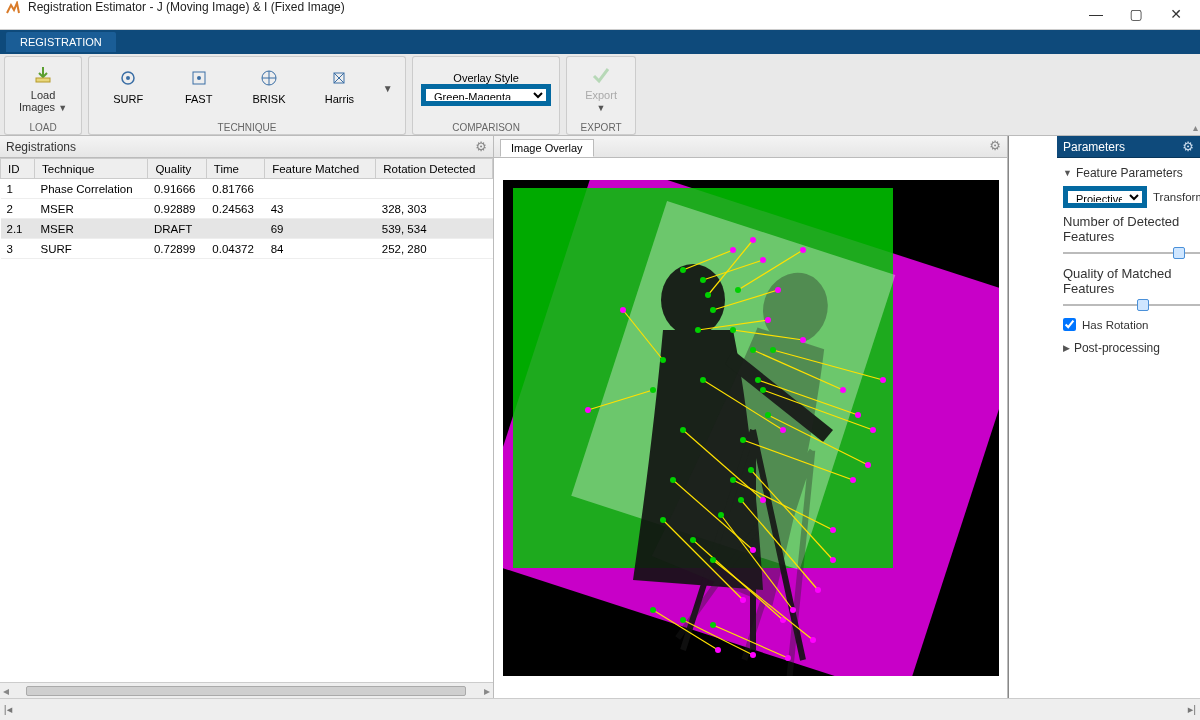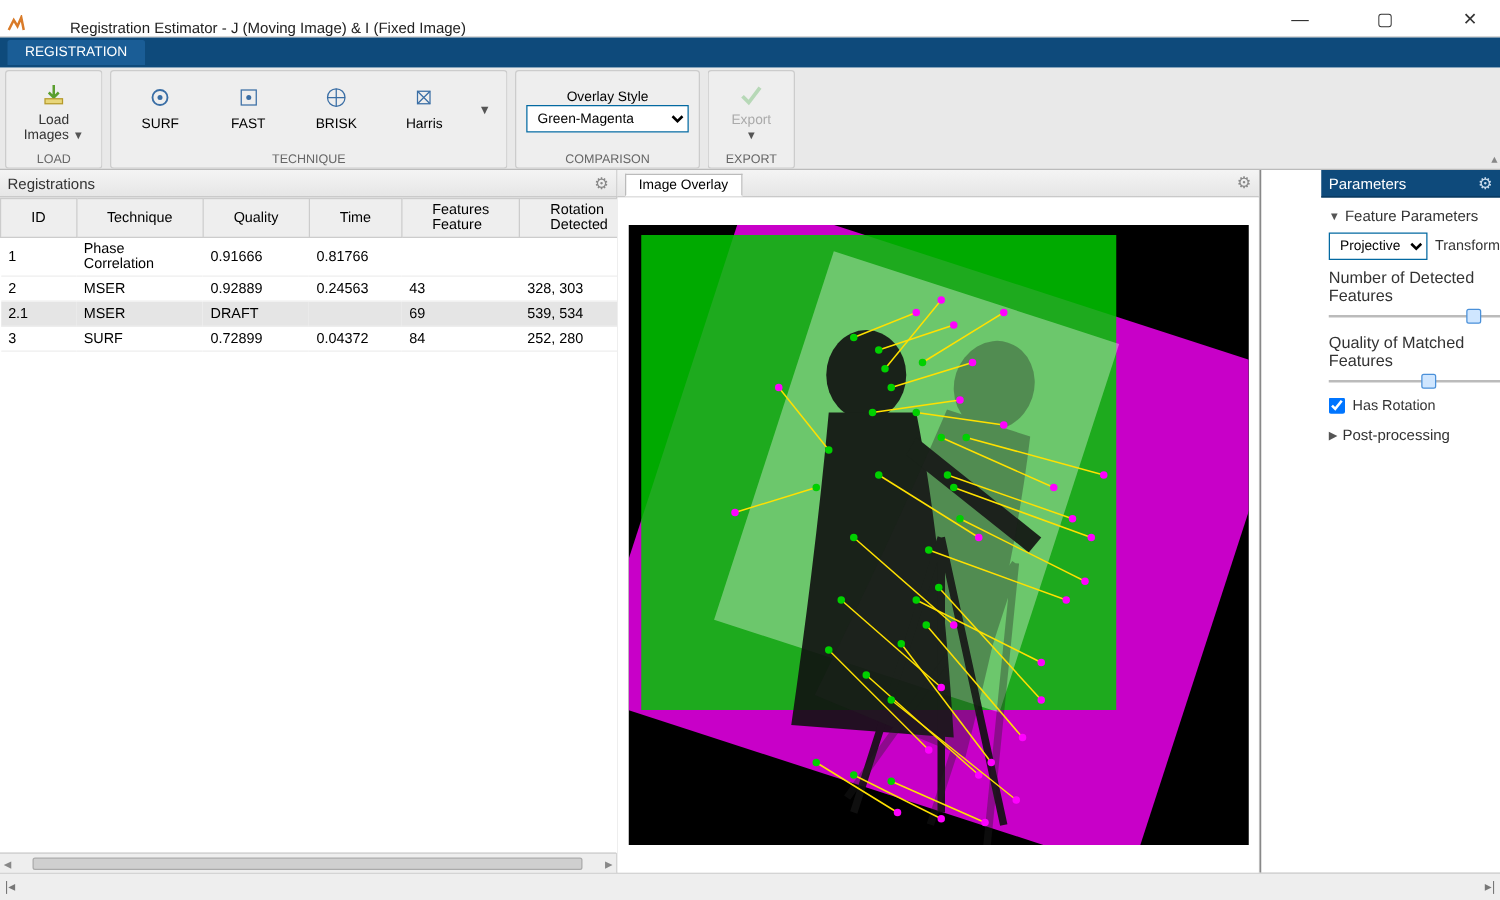--- a/index.html
+++ b/index.html
@@ -1,19 +1,19 @@
 <!DOCTYPE html>
 <html><head>
 <meta charset="utf-8">
 <style>
   * { box-sizing: border-box; margin: 0; padding: 0; font-family: "Segoe UI", Arial, sans-serif; }
   body { width: 1200px; height: 720px; background: #fff; overflow: hidden; font-size: 12px; color: #000; }
 
   
-  .titlebar { height: 30px; background: #fff; display: flex; align-items: flex-end; padding: 0 4px; border-bottom: 1px solid #ccc; gap: 28px; }
+  .titlebar { height: 30px; background: #fff; display: flex; align-items: flex-start; padding: 0 4px; border-bottom: 1px solid #ccc; }
   .titlebar .logo { width: 18px; height: 18px; margin-right: 6px; display: inline-flex; align-items:center; justify-content:center; }
   .titlebar .title { flex: 1; font-size: 12px; color: #222; }
   .titlebar .winbtn { width: 40px; height: 28px; display: inline-flex; align-items:center; justify-content:center; color:#333; font-size:14px; }
 
   
   .tabrow { height: 24px; background: #0e4a7b; display:flex; align-items:flex-start; padding-left:6px; }
   .tabrow .tab { background:#1a5d96; color:#fff; font-size:11px; padding: 4px 14px 4px 14px; border-radius: 2px 2px 0 0; margin-top:2px; }
 
   
   .toolstrip { height: 82px; background: #e9e9e9; border-bottom: 1px solid #bbb; display:flex; align-items:stretch; padding: 2px 4px 0 4px; gap:6px; position:relative; }
@@ -22,36 +22,36 @@
   .group .label { font-size:10px; color:#666; text-align:center; height:15px; line-height:15px; border:1px solid #ccc; border-top:none; width:100%; background:#eee; border-radius:0 0 3px 3px; }
   .toolbtn { display:flex; flex-direction:column; align-items:center; justify-content:center; min-width:52px; height:56px; padding:2px 6px; font-size:11px; color:#333; }
   .toolbtn .icon { width:24px; height:24px; display:flex; align-items:center; justify-content:center; margin-bottom:2px; }
   .toolbtn .two { line-height:12px; text-align:center; }
   .smallbtn { display:flex; flex-direction:column; align-items:center; min-width:58px; height:56px; justify-content:flex-start; padding-top:2px; }
   .smallbtn .ic { width:22px; height:22px; display:flex; align-items:center; justify-content:center; }
   .smallbtn span { font-size:11px; margin-top:4px; }
   .dropdown-arrow { width:14px; height:56px; display:flex; align-items:center; justify-content:center; color:#555; font-size:10px; }
   .caret { font-size:9px; color:#555; }
   .field { display:flex; flex-direction:column; align-items:center; gap:0; }
-  select.sel { height:22px; font-size:11px; border:1px solid #0369a1; background:#fff; padding:1px 4px; }
+  select.sel { height:22px; font-size:11px; border:5px solid #0369a1; background:#fff; padding:1px 4px; }
   .disabled { color:#aaa; }
   .collapse-ind { position:absolute; right:2px; bottom:2px; font-size:10px; color:#888; }
 
   
   .content { display:flex; height: calc(720px - 30px - 24px - 82px - 22px);  }
 
   
   .panel { display:flex; flex-direction:column; border-right:1px solid #bbb; }
   .panel.left { width:494px; }
   .panel-header { height:22px; background: linear-gradient(#f4f4f4,#e6e6e6); border-bottom:1px solid #bbb; display:flex; align-items:center; padding:0 6px; font-size:12px; color:#333; }
   .panel-header .spacer { flex:1; }
   .gear { color:#888; font-size:13px; }
 
   table.reg { border-collapse:collapse; width:100%; font-size:11.5px; }
-  table.reg th { background:#eee; text-align:left; font-weight:normal; padding:3px 24px; border:1px solid #ccc; height:20px; }
+  table.reg th { background:#eee; text-align:left; font-weight:normal; padding:3px 7px; border:1px solid #ccc; height:20px; }
   table.reg td { padding:3px 6px; border-bottom:1px solid #eee; height:20px; }
   table.reg tr.sel td { background:#e5e5e5; }
   .table-wrap { flex:1; overflow:auto; background:#fff; }
   .hscroll { height:16px; background:#eee; border-top:1px solid #ccc; display:flex; align-items:center; }
   .hscroll .thumb { height:10px; background:#cfcfcf; border:1px solid #aaa; border-radius:2px; margin-left:14px; }
 
   
   .panel.center { flex:1; }
   .panel.center .tabstub { background:#fff; border:1px solid #bbb; border-bottom:1px solid #fff; padding:2px 10px; font-size:11px; margin-top:2px; margin-left:2px; }
   .panel.center .header-bg { height:22px; background:linear-gradient(#f4f4f4,#e6e6e6); border-bottom:1px solid #bbb; display:flex; align-items:flex-end; padding-left:4px; }
@@ -204,21 +204,21 @@
       <span class="gear">⚙</span>
     </div>
     <div class="table-wrap">
       <table class="reg">
         <thead>
             <tr id="reg-head">
               <th style="width: 34px;">ID</th>
               <th>Technique</th>
               <th>Quality</th>
               <th>Time</th>
-              <th>Features Feature</th>
+              <th>Feature Matched</th>
               <th>Rotation Detected</th>
             </tr>
           </thead>
         <tbody id="reg-body">
             <tr>
               <td>1</td>
               <td>Phase Correlation</td>
               <td>0.91666</td>
               <td>0.81766</td>
               <td></td>

